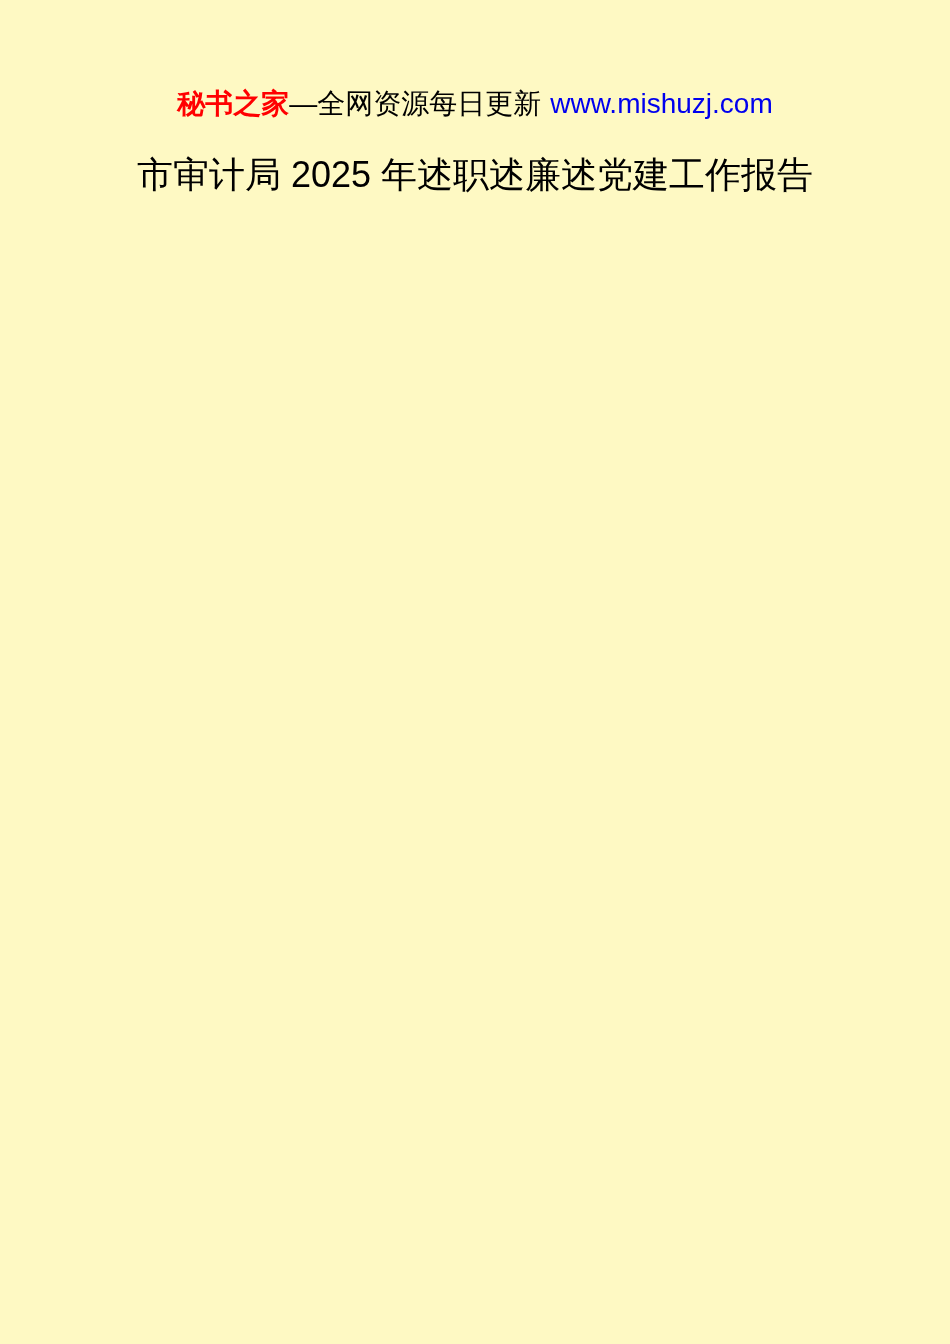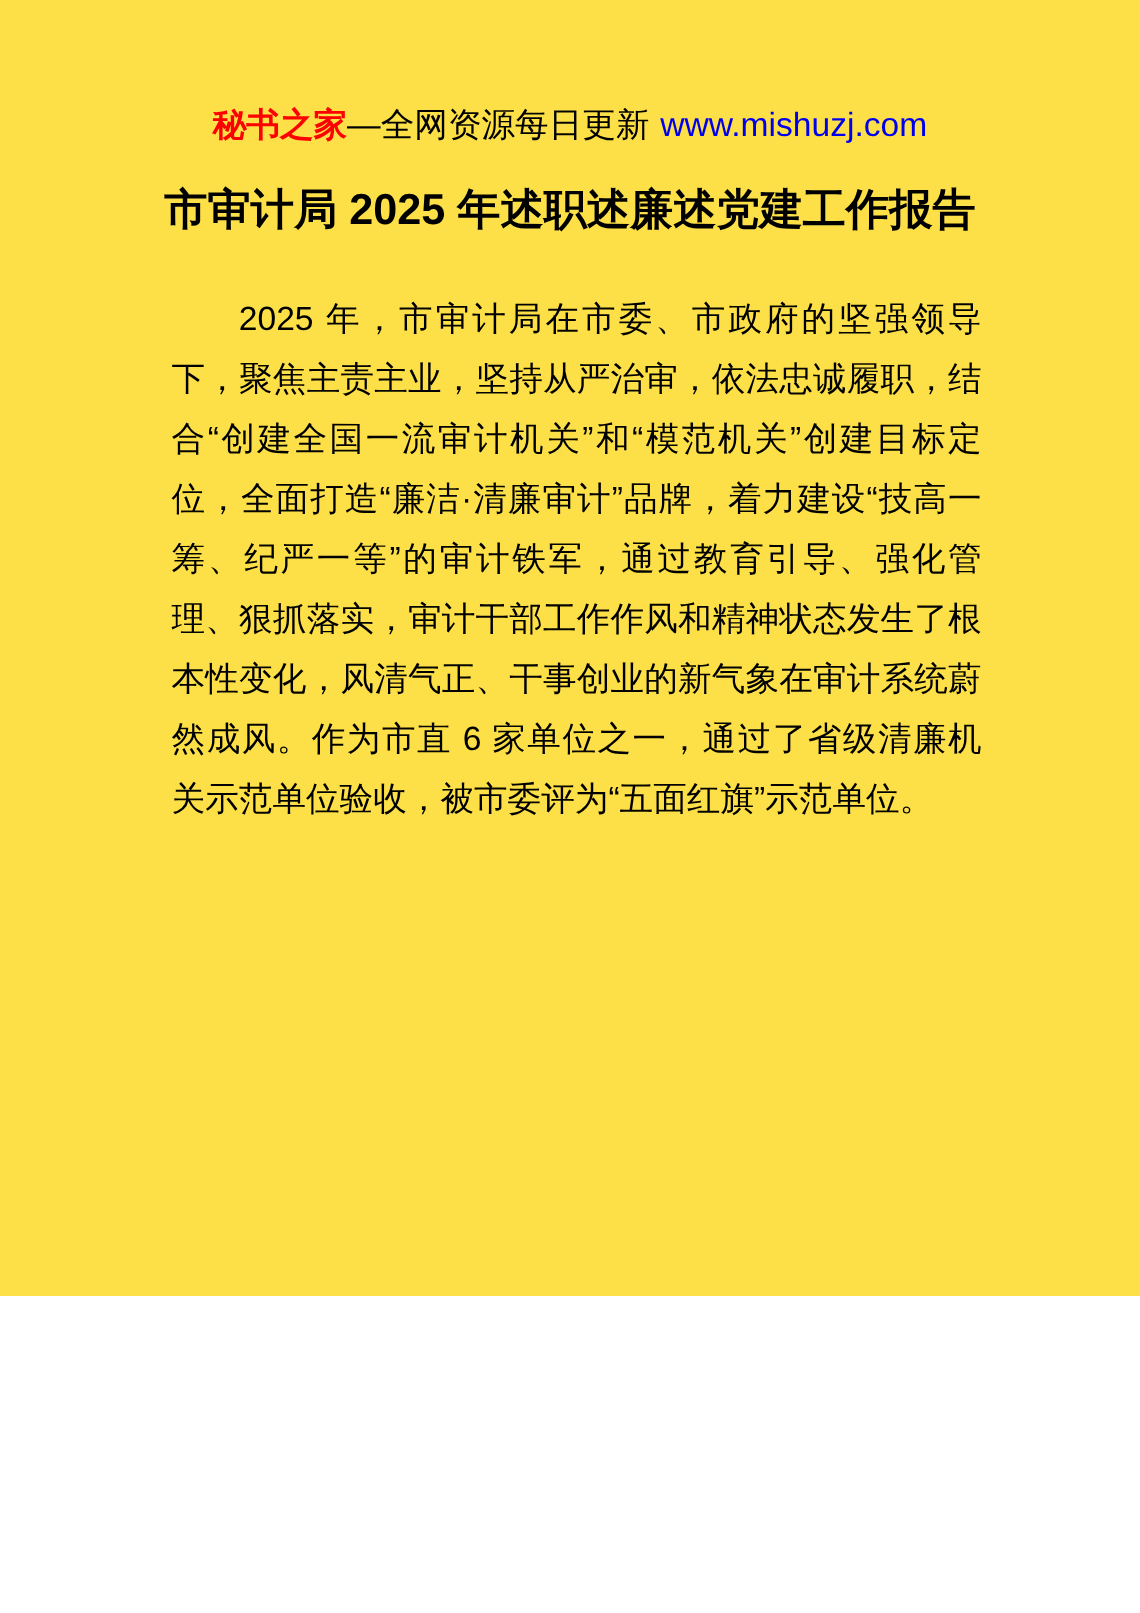--- a/index.html
+++ b/index.html
@@ -3,22 +3,22 @@
 <meta charset="utf-8">
 <style>
   html, body {
     margin: 0;
     padding: 0;
     background: #ffffff;
   }
   .page {
     position: relative;
     width: 950px;
-    height: 1080px;
-    background: #fde047;
+    height: 1344px;
+    background: #fef9c3;
     overflow: hidden;
     font-family: "Liberation Sans", sans-serif;
     color: #000000;
   }
   .doc-header {
     margin-top: 84px;
     text-align: center;
     font-size: 28px;
     line-height: 40px;
     white-space: nowrap;
@@ -33,21 +33,21 @@
   .doc-header .site-url {
     color: #0000ee;
     margin-left: 9px;
     text-decoration: none;
     cursor: pointer;
   }
   .doc-title {
     margin-top: 26px;
     text-align: center;
     font-size: 36px;
-    font-weight: bold;
+    font-weight: normal;
     line-height: 50px;
     color: #000000;
   }
   .doc-body {
     margin: 41px 132px 0 143px;
     font-size: 28px;
     line-height: 50px;
     text-align: justify;
   }
   .doc-body p {
@@ -61,16 +61,15 @@
 
 <div class="page">
 
   <div class="doc-header">
     <span class="brand">秘书之家</span><span class="tagline">—全网资源每日更新</span><span class="site-url">www.mishuzj.com</span>
   </div>
 
   <div class="doc-title">市审计局 2025 年述职述廉述党建工作报告</div>
 
   <div class="doc-body">
-    <p>2025 年，市审计局在市委、市政府的坚强领导下，聚焦主责主业，坚持从严治审，依法忠诚履职，结合“创建全国一流审计机关”和“模范机关”创建目标定位，全面打造“廉洁·清廉审计”品牌，着力建设“技高一筹、纪严一等”的审计铁军，通过教育引导、强化管理、狠抓落实，审计干部工作作风和精神状态发生了根本性变化，风清气正、干事创业的新气象在审计系统蔚然成风。作为市直 6 家单位之一，通过了省级清廉机关示范单位验收，被市委评为“五面红旗”示范单位。</p>
   </div>
 
 </div>
 
 </body></html>

